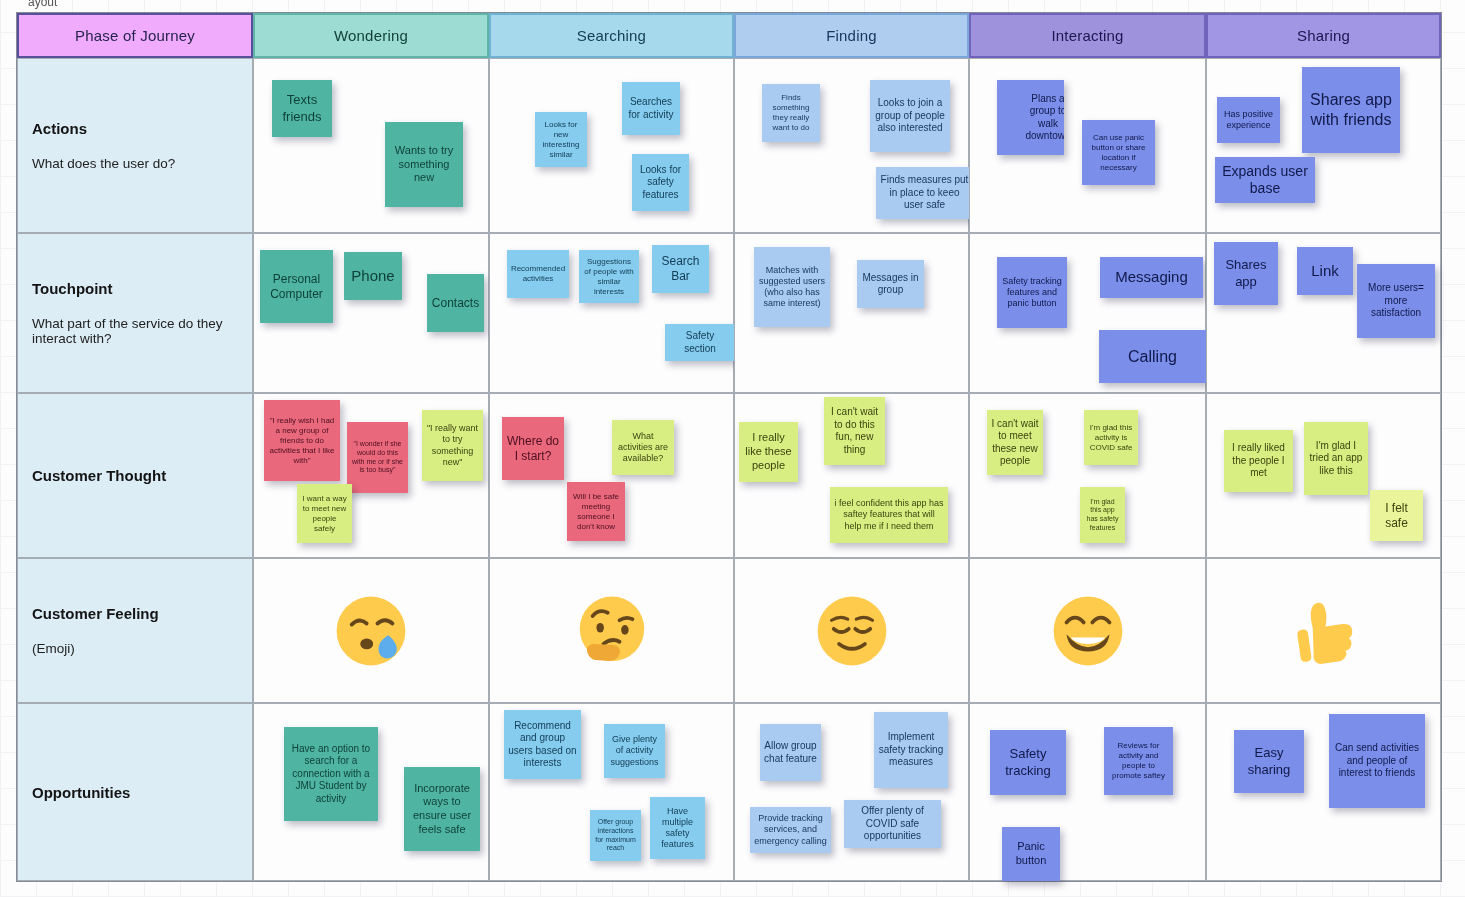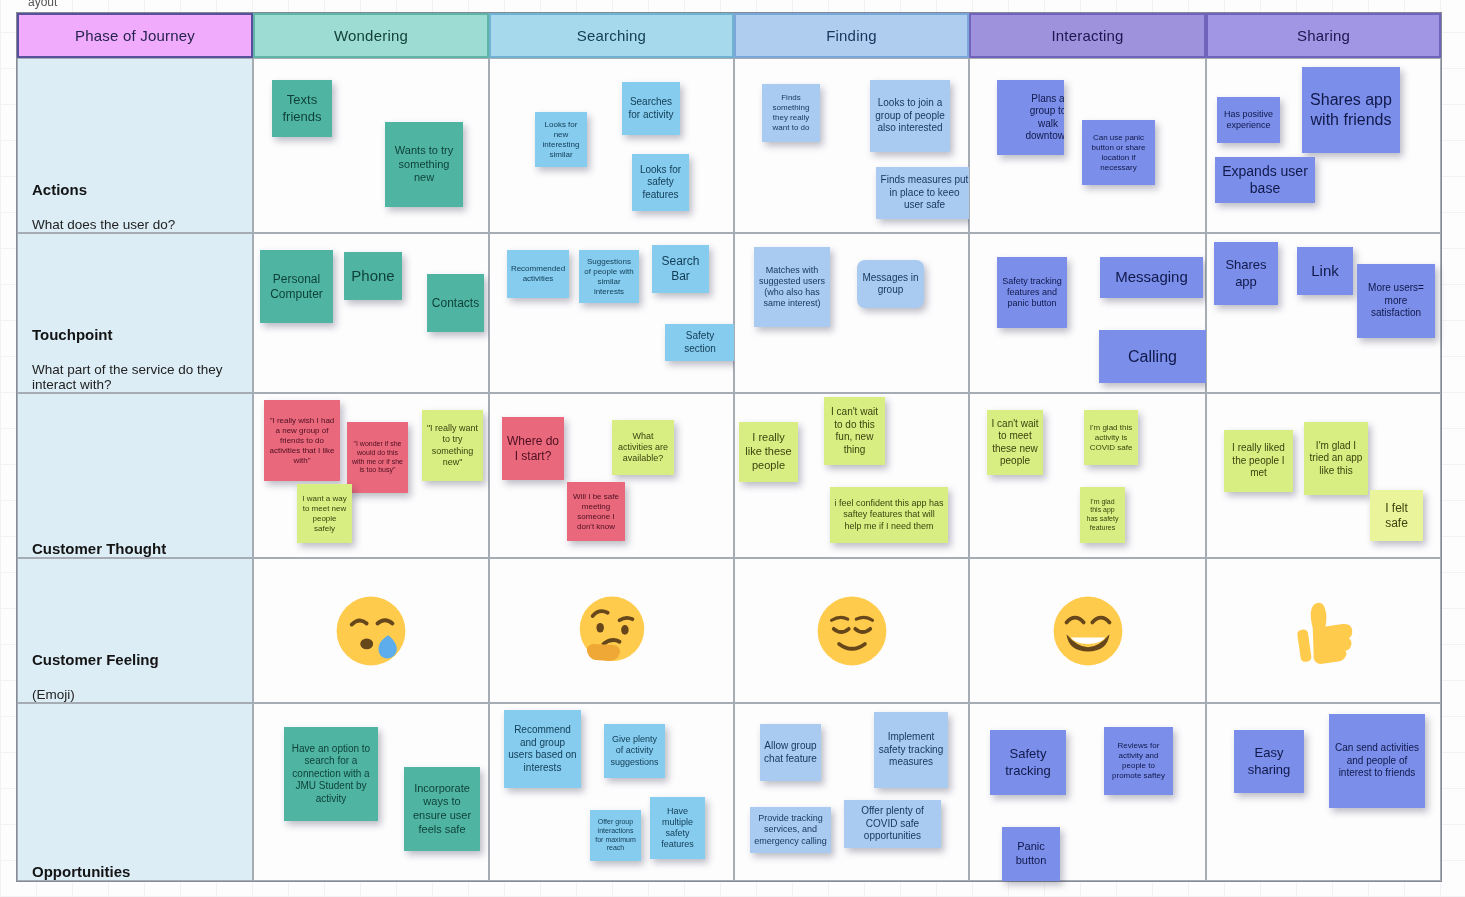--- a/index.html
+++ b/index.html
@@ -21,21 +21,21 @@
     background:#fff;
   }
   .hcell{
     border:2px solid;
     display:flex;align-items:center;justify-content:center;
     font-size:15px;letter-spacing:.2px;
   }
   .label-cell{
     background:#dcedf6;
     border:1px solid #a6acb4;
-    display:flex;flex-direction:column;justify-content:flex-end;
+    display:flex;flex-direction:column;justify-content:center;
     padding:0 14px;box-sizing:border-box;gap:19px;
   }
   .row-title{font-weight:bold;font-size:15px;color:#141414;}
   .row-subtitle{font-size:13.5px;color:#222;}
   .body-cell{
     position:relative;
     border:1px solid #a6acb4;
     background:#fdfdfe;
     box-sizing:border-box;
   }
@@ -114,21 +114,21 @@
       <div class="sticky" style="background: rgb(79, 181, 162); color: rgb(14, 63, 56); left: 173px; top: 40px; width: 57px; height: 58px; font-size: 12px;">Contacts</div>
     </div>
     <div class="body-cell">
       <div class="sticky" style="background: rgb(133, 204, 238); color: rgb(18, 60, 85); left: 17px; top: 16px; width: 62px; height: 48px; font-size: 8px;">Recommended activities</div>
       <div class="sticky" style="background: rgb(133, 204, 238); color: rgb(18, 60, 85); left: 89px; top: 16px; width: 60px; height: 53px; font-size: 8px;">Suggestions of people with similar interests</div>
       <div class="sticky" style="background: rgb(133, 204, 238); color: rgb(18, 60, 85); left: 162px; top: 11px; width: 57px; height: 48px; font-size: 12px;">Search Bar</div>
       <div class="sticky" style="background: rgb(133, 204, 238); color: rgb(18, 60, 85); left: 175px; top: 90px; width: 70px; height: 37px; font-size: 10px;">Safety section</div>
     </div>
     <div class="body-cell">
       <div class="sticky" style="background: rgb(169, 203, 241); color: rgb(22, 53, 92); left: 19px; top: 13px; width: 76px; height: 80px; font-size: 9px;">Matches with suggested users (who also has same interest)</div>
-      <div class="sticky" style="background: rgb(169, 203, 241); color: rgb(22, 53, 92); left: 122px; top: 26px; width: 67px; height: 48px; font-size: 10px; border-radius: 8px;">Messages in group</div>
+      <div class="sticky" style="background: rgb(169, 203, 241); color: rgb(22, 53, 92); left: 122px; top: 26px; width: 67px; height: 48px; font-size: 10px;">Messages in group</div>
     </div>
     <div class="body-cell">
       <div class="sticky" style="background: rgb(123, 142, 234); color: rgb(16, 25, 74); left: 27px; top: 23px; width: 70px; height: 71px; font-size: 9px;">Safety tracking features and panic button</div>
       <div class="sticky" style="background: rgb(123, 142, 234); color: rgb(16, 25, 74); left: 130px; top: 23px; width: 103px; height: 41px; font-size: 15px;">Messaging</div>
       <div class="sticky" style="background: rgb(123, 142, 234); color: rgb(16, 25, 74); left: 129px; top: 96px; width: 107px; height: 53px; font-size: 16px;">Calling</div>
     </div>
     <div class="body-cell">
       <div class="sticky" style="background: rgb(123, 142, 234); color: rgb(16, 25, 74); left: 7px; top: 8px; width: 64px; height: 63px; font-size: 13px;">Shares app</div>
       <div class="sticky" style="background: rgb(123, 142, 234); color: rgb(16, 25, 74); left: 90px; top: 13px; width: 56px; height: 48px; font-size: 15px;">Link</div>
       <div class="sticky" style="background: rgb(123, 142, 234); color: rgb(16, 25, 74); left: 150px; top: 30px; width: 78px; height: 74px; font-size: 10px;">More users= more satisfaction</div>
@@ -224,21 +224,21 @@
       </div>
     </div>
     <div class="label-cell">
       <div class="row-title">Opportunities</div>
     </div>
     <div class="body-cell">
       <div class="sticky" style="background: rgb(79, 181, 162); color: rgb(14, 63, 56); left: 150px; top: 63px; width: 76px; height: 84px; font-size: 11px;">Incorporate ways to ensure user feels safe</div>
       <div class="sticky" style="background: rgb(79, 181, 162); color: rgb(14, 63, 56); left: 30px; top: 23px; width: 94px; height: 94px; font-size: 10px;">Have an option to search for a connection with a JMU Student by activity</div>
     </div>
     <div class="body-cell">
-      <div class="sticky" style="background: rgb(133, 204, 238); color: rgb(18, 60, 85); left: 14px; top: 6px; width: 77px; height: 78px; font-size: 10px;">Recommend and group users based on interests</div>
+      <div class="sticky" style="background: rgb(133, 204, 238); color: rgb(18, 60, 85); left: 14px; top: 6px; width: 77px; height: 69px; font-size: 10px;">Recommend and group users based on interests</div>
       <div class="sticky" style="background: rgb(133, 204, 238); color: rgb(18, 60, 85); left: 114px; top: 20px; width: 61px; height: 54px; font-size: 9px;">Give plenty of activity suggestions</div>
       <div class="sticky" style="background: rgb(133, 204, 238); color: rgb(18, 60, 85); left: 100px; top: 106px; width: 51px; height: 51px; font-size: 7px;">Offer group interactions for maximum reach</div>
       <div class="sticky" style="background: rgb(133, 204, 238); color: rgb(18, 60, 85); left: 160px; top: 93px; width: 55px; height: 62px; font-size: 9px;">Have multiple safety features</div>
     </div>
     <div class="body-cell">
       <div class="sticky" style="background: rgb(169, 203, 241); color: rgb(22, 53, 92); left: 25px; top: 20px; width: 61px; height: 57px; font-size: 10px;">Allow group chat feature</div>
       <div class="sticky" style="background: rgb(169, 203, 241); color: rgb(22, 53, 92); left: 139px; top: 8px; width: 74px; height: 76px; font-size: 10px;">Implement safety tracking measures</div>
       <div class="sticky" style="background: rgb(169, 203, 241); color: rgb(22, 53, 92); left: 15px; top: 103px; width: 81px; height: 46px; font-size: 9px;">Provide tracking services, and emergency calling</div>
       <div class="sticky" style="background: rgb(169, 203, 241); color: rgb(22, 53, 92); left: 109px; top: 96px; width: 97px; height: 48px; font-size: 10px;">Offer plenty of COVID safe opportunities</div>
     </div>

